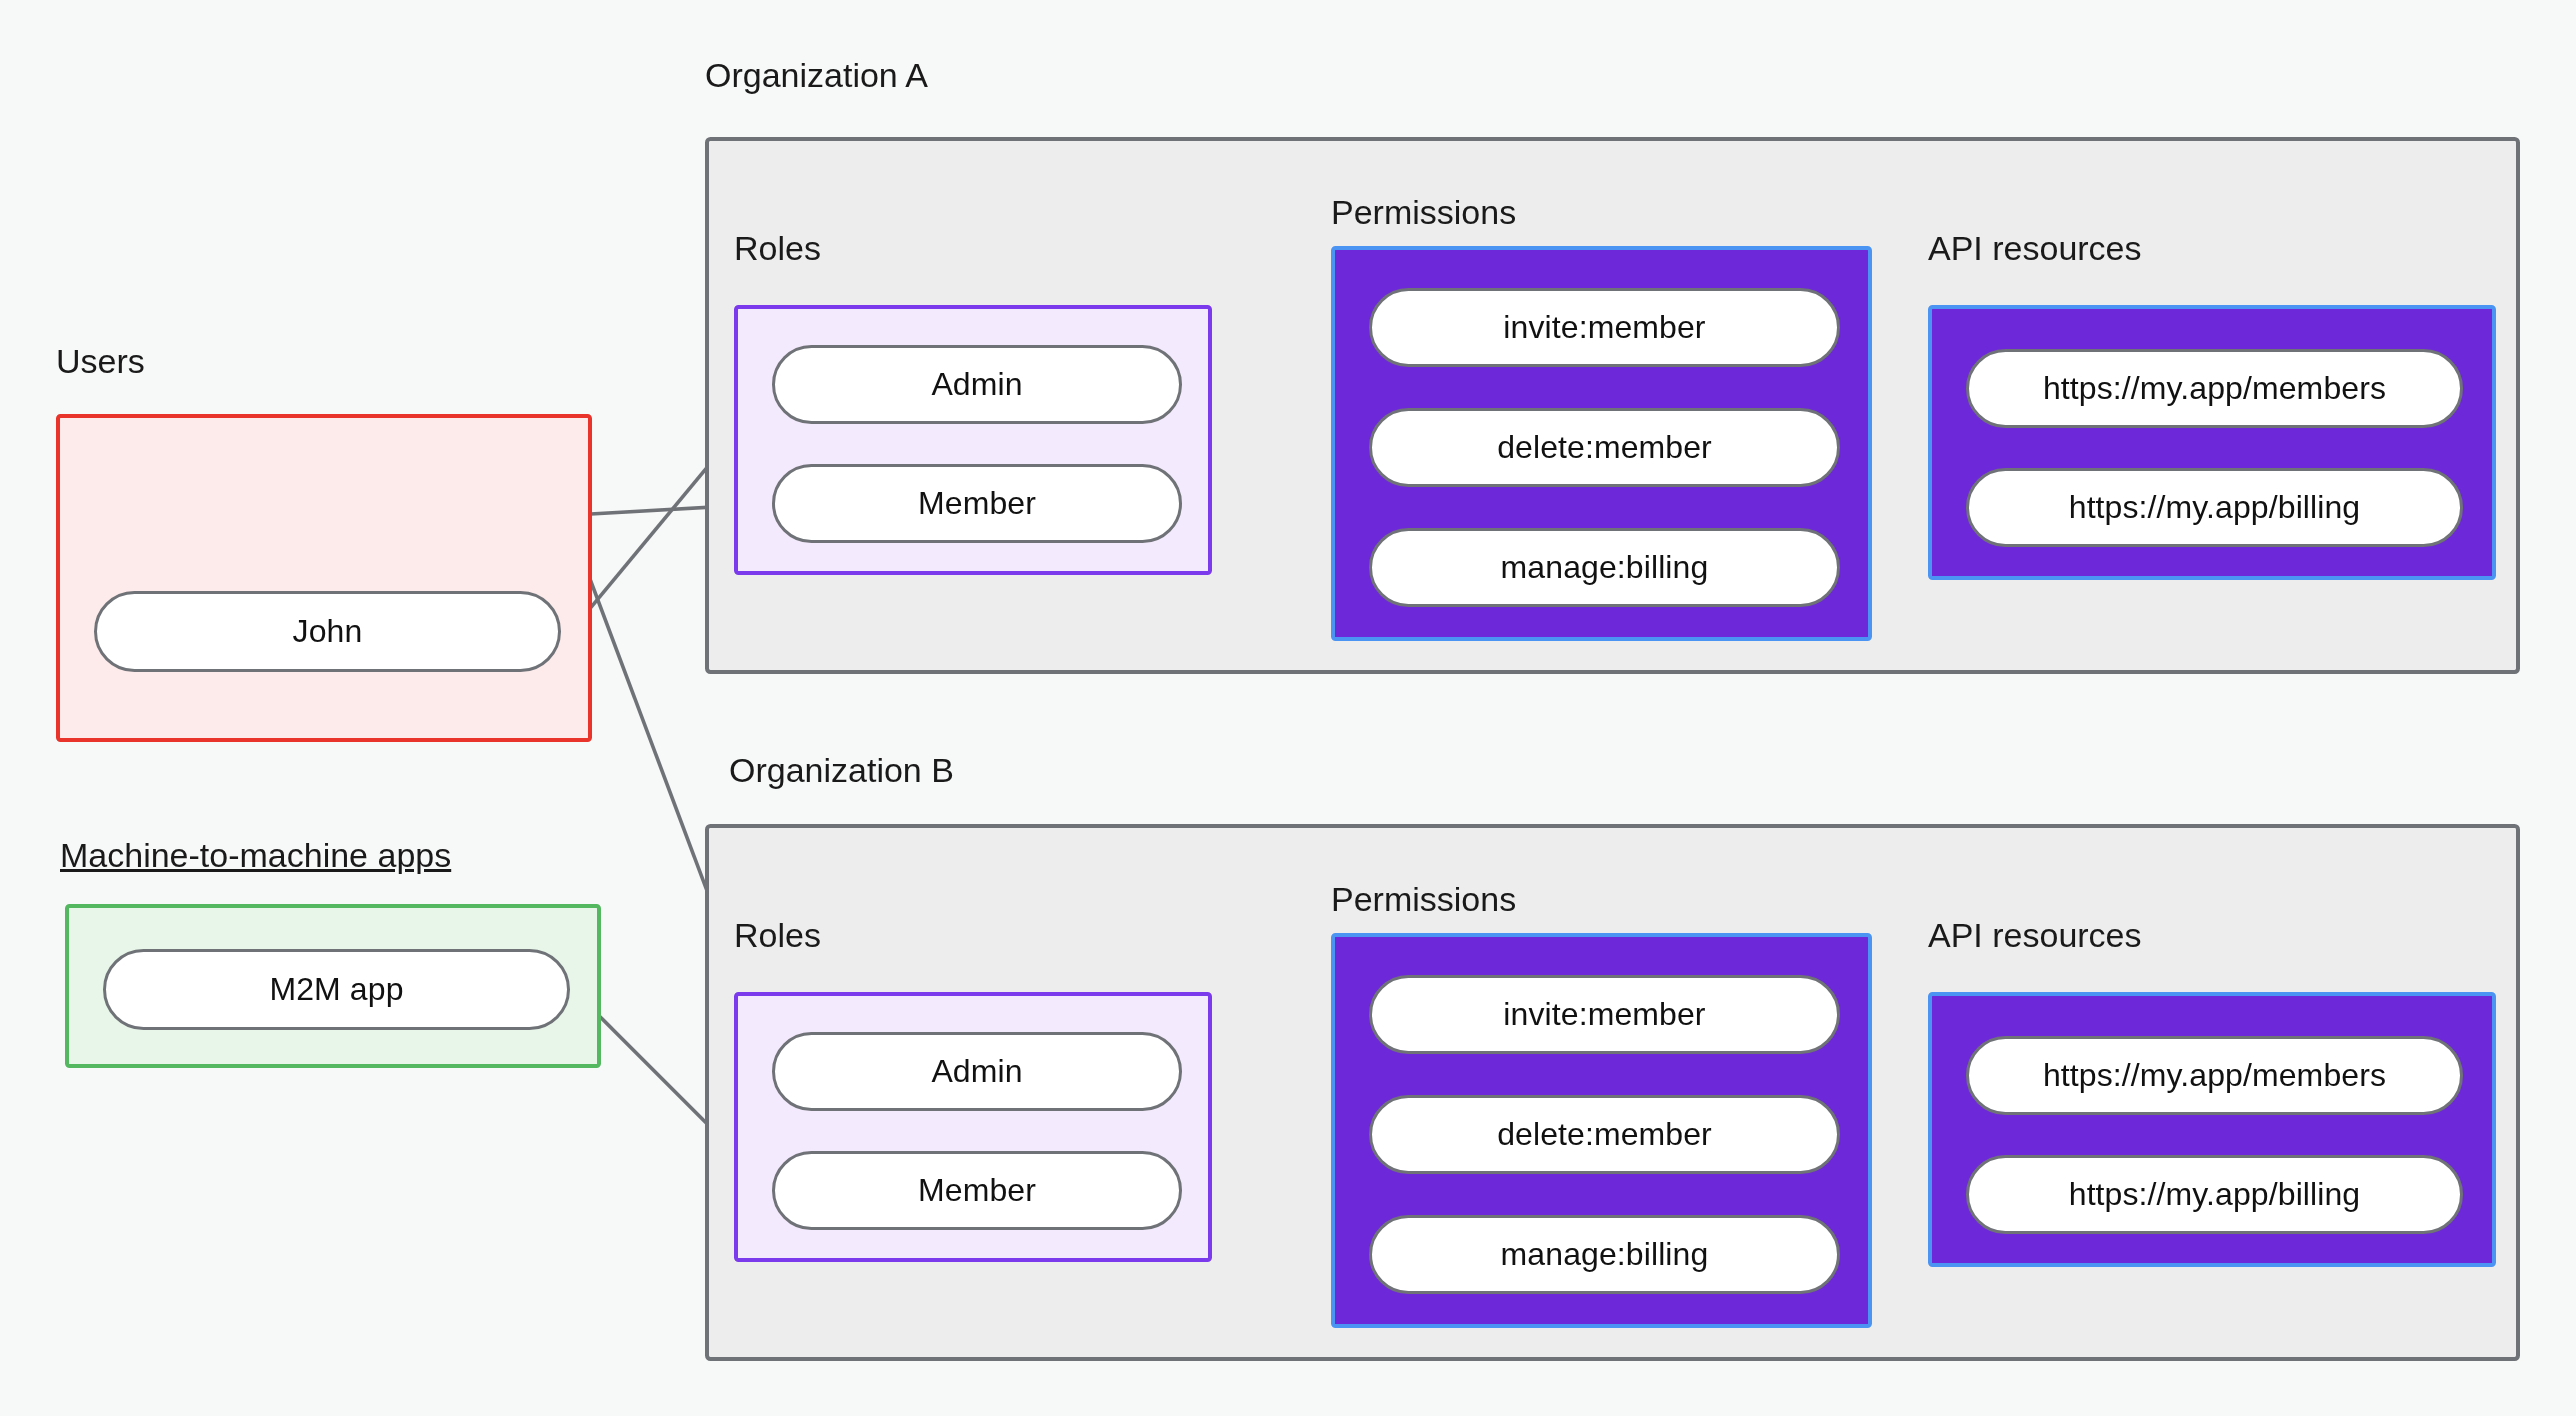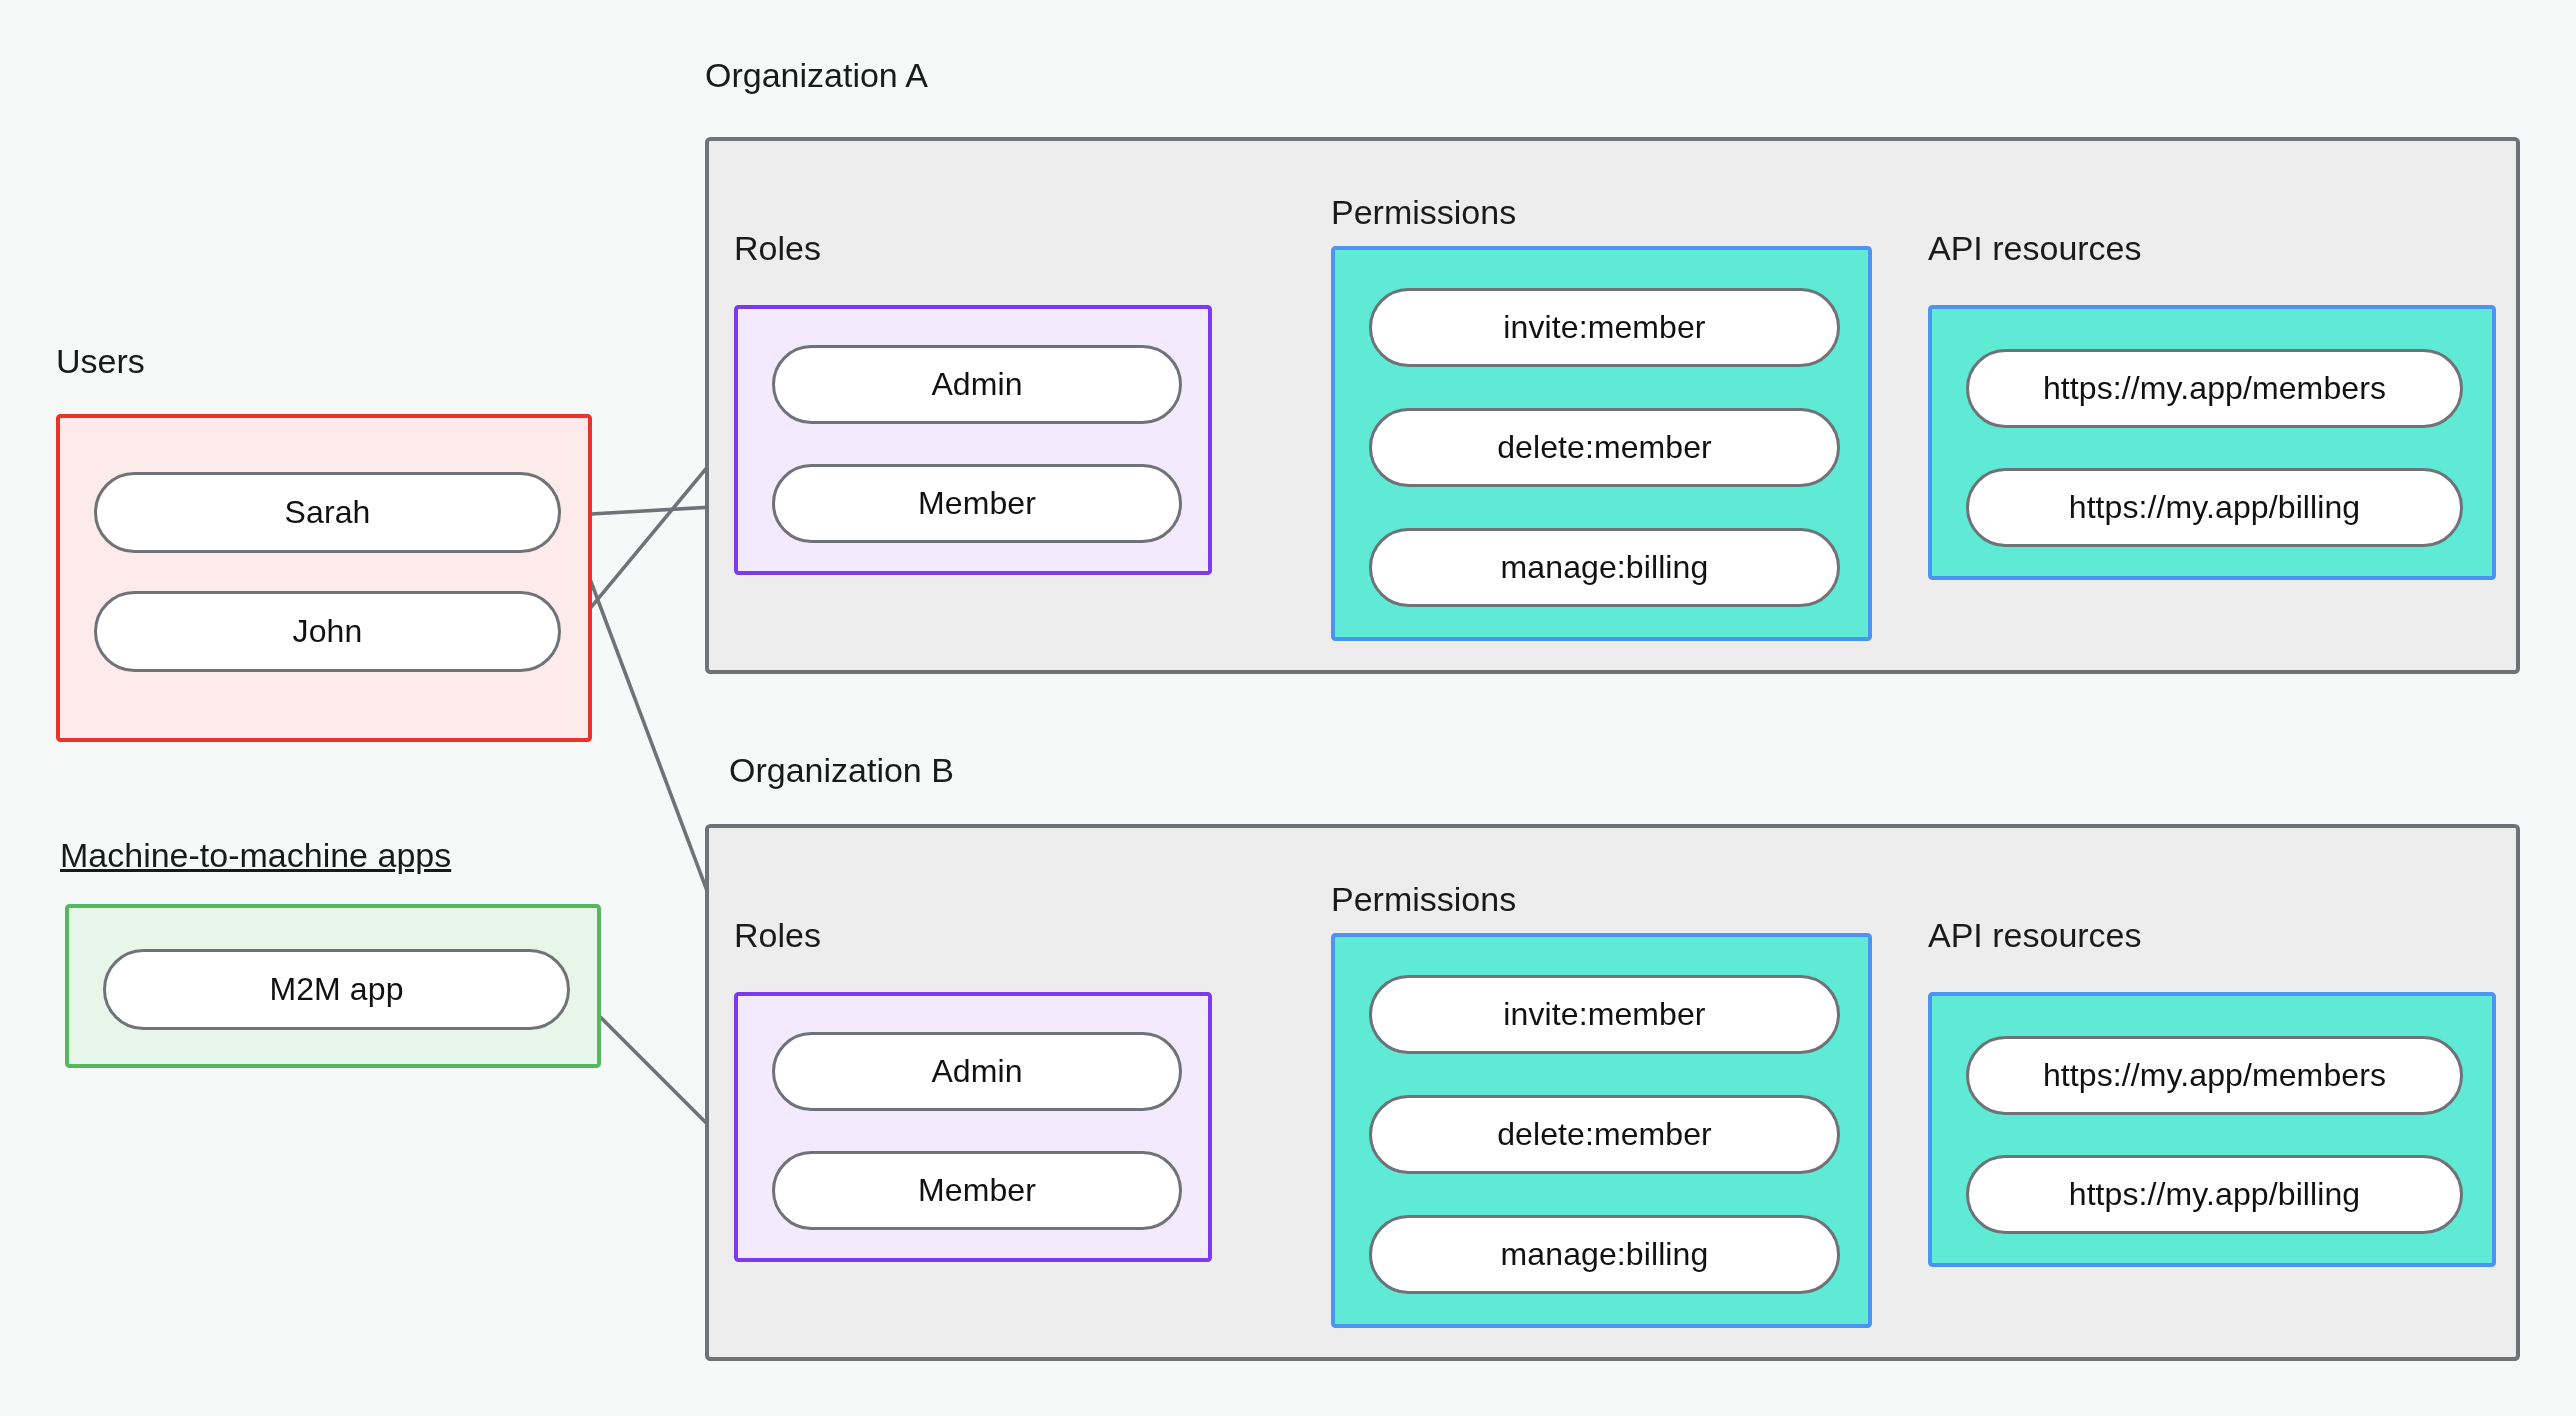--- a/index.html
+++ b/index.html
@@ -49,21 +49,21 @@
   .group-m2m {
     background: #e8f6ea;
     border: 4.5px solid #53b860;
     margin-left: 9px;
   }
   .group-roles {
     background: #f4eafd;
     border: 4.5px solid #7c3aed;
   }
   .group-perms, .group-apis {
-    background: #5eead4;
+    background: #6d28d9;
     border: 4.5px solid #4c94f4;
   }
 
   
   .pill {
     position: absolute;
     box-sizing: border-box;
     background: #ffffff;
     border: 3.6px solid #6f7277;
     border-radius: 900px;
@@ -165,21 +165,20 @@
     </g>
     <g>
       <line class="edge-line" x1="2091" y1="1388" x2="2178" y2="1322"></line>
       <circle class="edge-dot" cx="2178" cy="1322" r="11"></circle>
     </g>
   </svg>
 
   <div class="caption" style="left:56px; top:344px;">Users</div>
 
   <div class="group-box group-users" style="left:56px; top:414px; width:536px; height:328px;">
-    <div class="pill" style="left:34px; top:54px; width:467px; height:81px;">Sarah</div>
     <div class="pill" style="left:34px; top:173px; width:467px; height:81px;">John</div>
   </div>
 
   <div class="caption" style="left:60px; top:838px;text-decoration:underline;">Machine-to-machine apps</div>
 
   <div class="group-box group-m2m" style="left:56px; top:904px; width:536px; height:164px;">
     <div class="pill" style="left:34px; top:41px; width:467px; height:81px;">M2M app</div>
   </div>
 
   <div class="caption" style="left:705px; top:58px;">Organization A</div>

